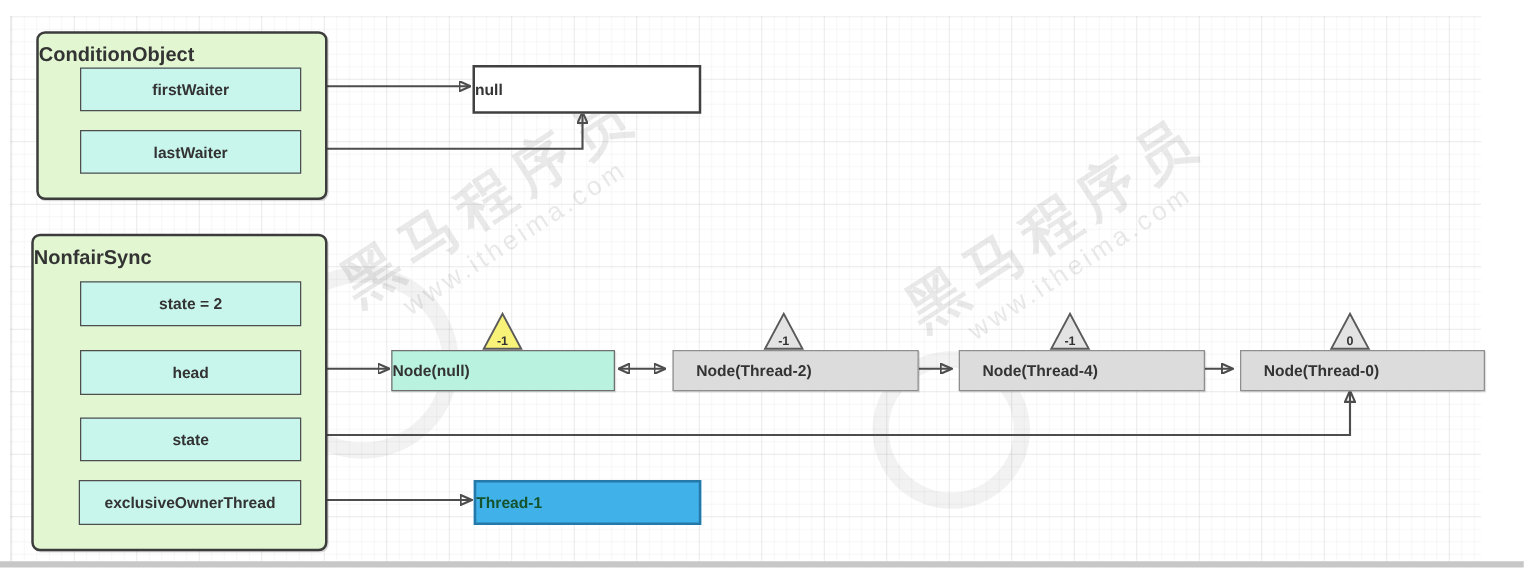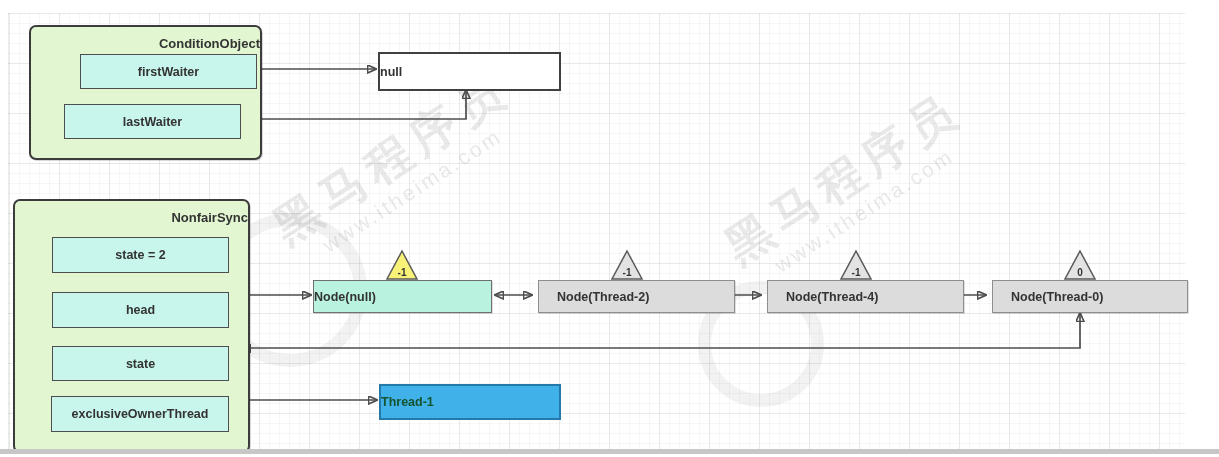--- a/index.html
+++ b/index.html
@@ -20,22 +20,22 @@
   
   .wm{position:absolute;transform:rotate(-33deg);text-align:center;
       color:rgba(110,110,110,0.15);pointer-events:none;line-height:1.15;}
   .wm-brand{font-size:46px;font-weight:bold;letter-spacing:8px;white-space:nowrap;}
   .wm-site{font-size:21px;letter-spacing:3px;white-space:nowrap;}
   .wm-ring{position:absolute;border-radius:50%;border:13px solid rgba(125,125,125,0.10);pointer-events:none;}
 
   
   .obj{position:absolute;background:var(--container_fill);border:2px solid #3c3c3c;
        border-radius:7px;box-shadow:1px 1px 0 rgba(0,0,0,0.15);}
-  .obj-title{position:absolute;left:0;right:0;top:9px;text-align:right;
-       font-size:13px;font-weight:bold;color:#333;}
+  .obj-title{position:absolute;left:0;right:0;top:9px;text-align:left;
+       font-size:16px;font-weight:bold;color:#333;}
   .field{position:absolute;background:var(--field_fill);border:1px solid #4e4e4e;
        display:flex;align-items:center;justify-content:center;
        font-size:12.5px;font-weight:bold;color:#333;}
 
   
   .box{position:absolute;display:flex;align-items:center;
        font-size:12.5px;font-weight:bold;color:#333;}
   .null-box{background:#ffffff;border:2px solid #404040;}
   .node-head{background:var(--head_node_fill);border:1px solid #707070;box-shadow:1px 1px 0 rgba(0,0,0,0.12);}
   .node-queued{background:var(--queued_node_fill);border:1px solid #8e8e8e;box-shadow:1px 1px 0 rgba(0,0,0,0.12);padding-left:18px;}
@@ -83,33 +83,33 @@
     <path d="M237,295 L310,295" marker-end="url(#ah)"></path>
     <path d="M243,348 L1080,348 L1080,314" marker-start="url(#ah)" marker-end="url(#ah)"></path>
     <path d="M237,400 L376,400" marker-end="url(#ah)"></path>
     <path d="M496,295 L531,295" marker-start="url(#ah)" marker-end="url(#ah)"></path>
     <path d="M721,295 L760,295" marker-start="url(#ah)" marker-end="url(#ah)"></path>
     <path d="M950,295 L985,295" marker-start="url(#ah)" marker-end="url(#ah)"></path>
   </svg>
 
   <div class="obj" style="left:29px;top:25px;width:229px;height:131px;">
     <div class="obj-title">ConditionObject</div>
-    <div class="field" style="left:33px;top:27px;width:175px;height:33px;margin-left:16px;">
+    <div class="field" style="left:33px;top:27px;width:175px;height:33px;">
       <span>firstWaiter</span>
     </div>
     <div class="field" style="left:33px;top:77px;width:175px;height:33px;">
       <span>lastWaiter</span>
     </div>
   </div>
 
   <div class="box null-box" style="left:378px;top:52px;width:179px;height:35px;">
     <span>null</span>
   </div>
 
-  <div class="obj" style="left:13px;top:187px;width:233px;height:250px;margin-top:12px;">
+  <div class="obj" style="left:25px;top:187px;width:233px;height:250px;">
     <div class="obj-title">NonfairSync</div>
     <div class="field" style="left:37px;top:36px;width:175px;height:34px;">
       <span>state = 2</span>
     </div>
     <div class="field" style="left:37px;top:91px;width:175px;height:34px;">
       <span>head</span>
     </div>
     <div class="field" style="left:37px;top:145px;width:175px;height:33px;">
       <span>state</span>
     </div>

